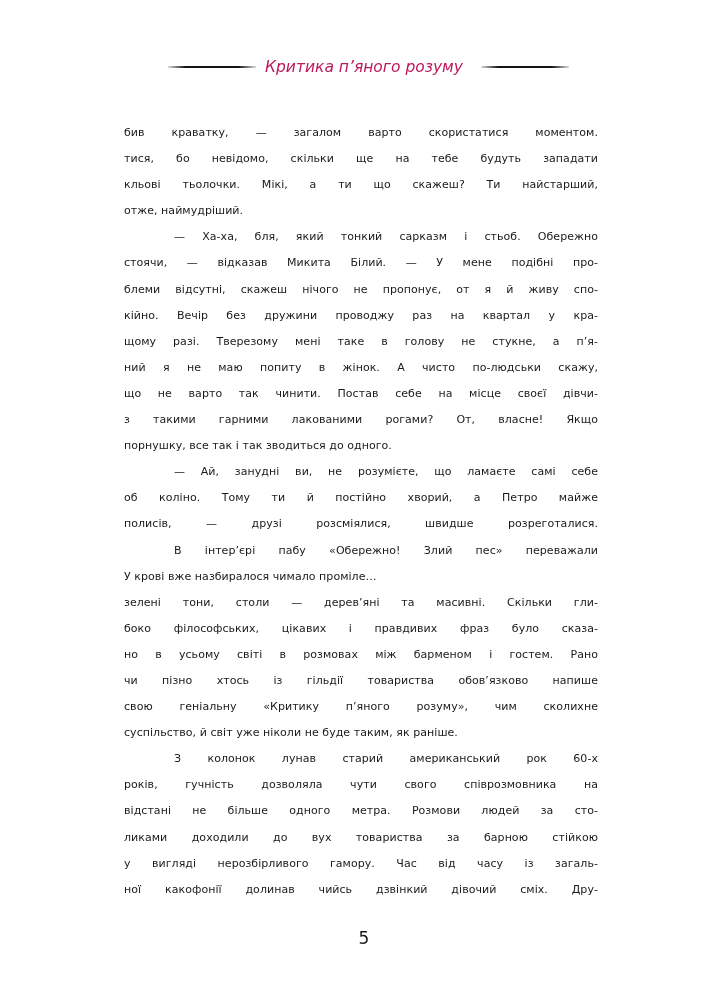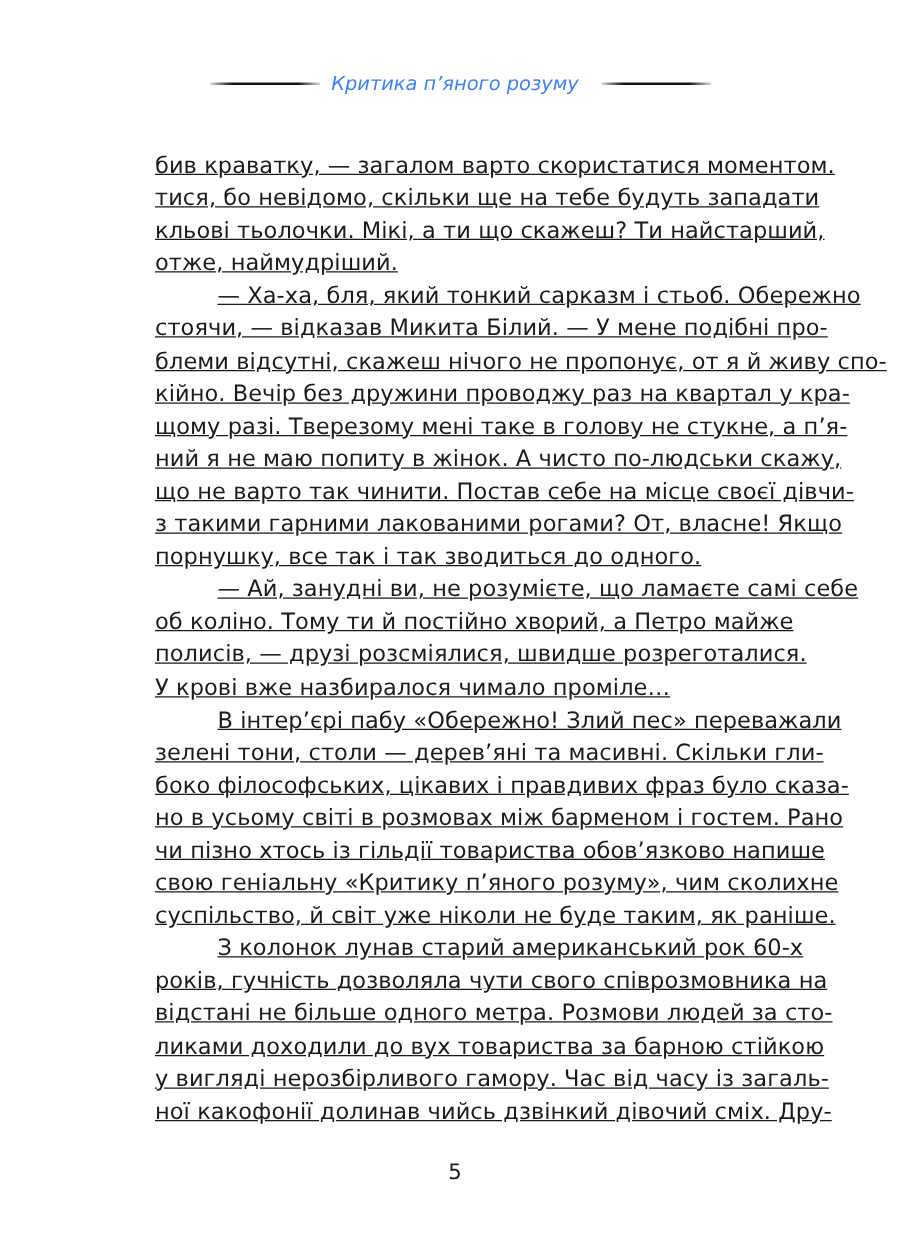--- a/index.html
+++ b/index.html
@@ -32,38 +32,37 @@
     .header-rule.right { left: 481px; width: 88px; }
     .header-title {
       position: absolute;
       left: 0;
       width: 728px;
       top: 0;
       text-align: center;
       font-style: italic;
       font-size: 15.5px;
       line-height: 24px;
-      color: #3b82f6;
+      color: #be185d;
     }
     .text-block {
       position: absolute;
       left: 124px;
       top: 120px;
       width: 474px;
     }
     .line {
       display: block;
       height: 26.1px;
       line-height: 26px;
-      font-size: 18px;
+      font-size: 11px;
       white-space: nowrap;
       text-align: justify;
       text-align-last: justify;
       letter-spacing: 0.05px;
-      text-decoration: underline;
     }
     .line.last {
       text-align-last: left;
     }
     .line.indent {
       text-indent: 50px;
     }
     .page-number {
       position: absolute;
       top: 926px;
@@ -94,22 +93,22 @@
   <span class="line">блеми відсутні, скажеш нічого не пропонує, от я й живу спо-</span>
   <span class="line">кійно. Вечір без дружини проводжу раз на квартал у кра-</span>
   <span class="line">щому разі. Тверезому мені таке в голову не стукне, а п’я-</span>
   <span class="line">ний я не маю попиту в жінок. А чисто по-людськи скажу,</span>
   <span class="line">що не варто так чинити. Постав себе на місце своєї дівчи-</span>
   <span class="line">з такими гарними лакованими рогами? От, власне! Якщо</span>
   <span class="line last">порнушку, все так і так зводиться до одного.</span>
   <span class="line indent">— Ай, занудні ви, не розумієте, що ламаєте самі себе</span>
   <span class="line">об коліно. Тому ти й постійно хворий, а Петро майже</span>
   <span class="line">полисів, — друзі розсміялися, швидше розреготалися.</span>
+  <span class="line indent">В інтер’єрі пабу «Обережно! Злий пес» переважали</span>
   <span class="line last">У крові вже назбиралося чимало проміле…</span>
-  <span class="line indent">В інтер’єрі пабу «Обережно! Злий пес» переважали</span>
   <span class="line">зелені тони, столи — дерев’яні та масивні. Скільки гли-</span>
   <span class="line">боко філософських, цікавих і правдивих фраз було сказа-</span>
   <span class="line">но в усьому світі в розмовах між барменом і гостем. Рано</span>
   <span class="line">чи пізно хтось із гільдії товариства обов’язково напише</span>
   <span class="line">свою геніальну «Критику п’яного розуму», чим сколихне</span>
   <span class="line last">суспільство, й світ уже ніколи не буде таким, як раніше.</span>
   <span class="line indent">З колонок лунав старий американський рок 60-х</span>
   <span class="line">років, гучність дозволяла чути свого співрозмовника на</span>
   <span class="line">відстані не більше одного метра. Розмови людей за сто-</span>
   <span class="line">ликами доходили до вух товариства за барною стійкою</span>

